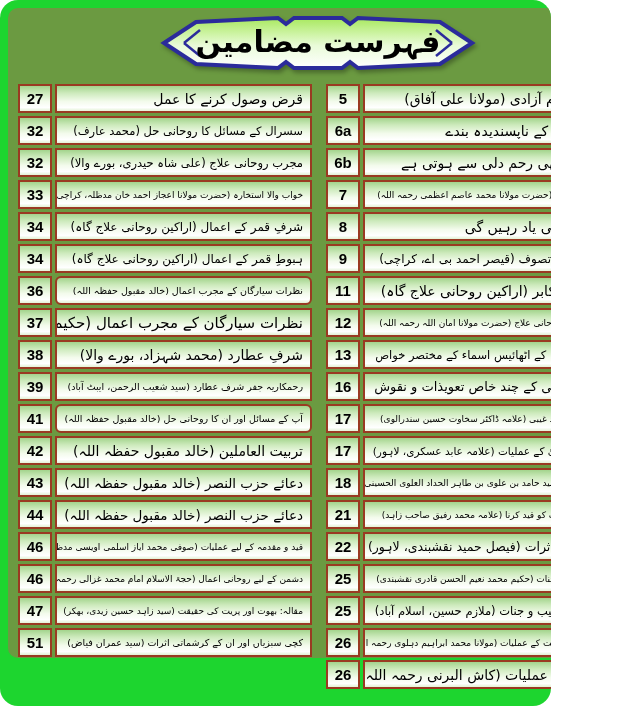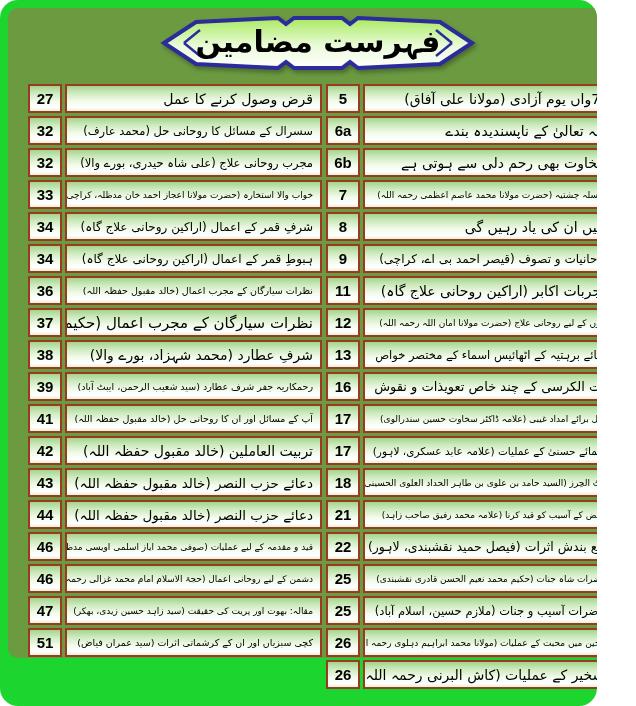--- a/index.html
+++ b/index.html
@@ -7,21 +7,21 @@
     --panel-olive:#6b9a41;
     --cell-border:#9a3a22;
     --banner-border:#2b2b9b;
     --text-color:#000000;
   }
   *{box-sizing:border-box;margin:0;padding:0;}
   html,body{width:636px;height:706px;background:#ffffff;}
   body{font-family:"DejaVu Sans",sans-serif;}
 
   .page{
-    position:relative;width:597px;height:706px;
+    position:relative;width:551px;height:706px;
     background:var(--frame-green);
     border-radius:18px;overflow:hidden;
   }
   .panel{
     position:absolute;left:8px;top:8px;width:620px;height:650px;
     background:var(--panel-olive);
     border-radius:10px;
   }
 
   
@@ -31,21 +31,21 @@
   .banner svg{position:absolute;inset:0;filter:drop-shadow(2px 3px 2px rgba(0,0,0,.3));}
   .banner .title{
     position:absolute;inset:0;display:flex;align-items:center;justify-content:center;
     direction:rtl;font-size:30px;font-weight:bold;color:var(--text-color);
     padding-bottom:4px;
   }
 
   
   .col{position:absolute;top:84px;}
   .col-right{left:326px;width:292px;}
-  .col-left{left:28px;width:294px;}
+  .col-left{left:18px;width:294px;}
 
   .row{display:flex;height:29px;margin-bottom:3px;}
   .cell{
     border:2px solid var(--cell-border);
     background:linear-gradient(180deg,#a3d48d 0%,#cdeabc 28%,#f3fbec 62%,#ffffff 86%,#e2f2d5 100%);
   }
   .num{
     width:34px;flex:0 0 34px;margin-right:3px;
     display:flex;align-items:center;justify-content:center;
     font-family:"Liberation Sans",sans-serif;font-weight:bold;font-size:15px;
@@ -204,41 +204,41 @@
     <div class="cell txt" style="font-size: 12px;">شرفِ قمر کے اعمال (اراکین روحانی علاج گاہ)</div>
   </div>
 
   <div class="row">
     <div class="cell num">34</div>
     <div class="cell txt" style="font-size: 12px;">ہبوطِ قمر کے اعمال (اراکین روحانی علاج گاہ)</div>
   </div>
 
   <div class="row">
     <div class="cell num">36</div>
-    <div class="cell txt" style="font-size: 9.5px;">نظرات سیارگان کے مجرب اعمال (خالد مقبول حفظہ اللہ)</div>
+    <div class="cell txt" style="font-size: 9.5px; border-radius: 6px;">نظرات سیارگان کے مجرب اعمال (خالد مقبول حفظہ اللہ)</div>
   </div>
 
   <div class="row">
     <div class="cell num">37</div>
     <div class="cell txt" style="font-size: 15px;">نظرات سیارگان کے مجرب اعمال (حکیم مولانا سلیم اللہ ظفر)</div>
   </div>
 
   <div class="row">
     <div class="cell num">38</div>
     <div class="cell txt">شرفِ عطارد (محمد شہزاد، بورے والا)</div>
   </div>
 
   <div class="row">
     <div class="cell num">39</div>
     <div class="cell txt" style="font-size: 9.5px;">رحمکاریہ جفر شرف عطارد (سید شعیب الرحمن، ایبٹ آباد)</div>
   </div>
 
   <div class="row">
     <div class="cell num">41</div>
-    <div class="cell txt" style="font-size: 9.5px;">آپ کے مسائل اور ان کا روحانی حل (خالد مقبول حفظہ اللہ)</div>
+    <div class="cell txt" style="font-size: 9.5px; border-radius: 6px;">آپ کے مسائل اور ان کا روحانی حل (خالد مقبول حفظہ اللہ)</div>
   </div>
 
   <div class="row">
     <div class="cell num">42</div>
     <div class="cell txt">تربیت العاملین (خالد مقبول حفظہ اللہ)</div>
   </div>
 
   <div class="row">
     <div class="cell num">43</div>
     <div class="cell txt" style="font-size: 13.5px;">دعائے حزب النصر (خالد مقبول حفظہ اللہ)</div>

